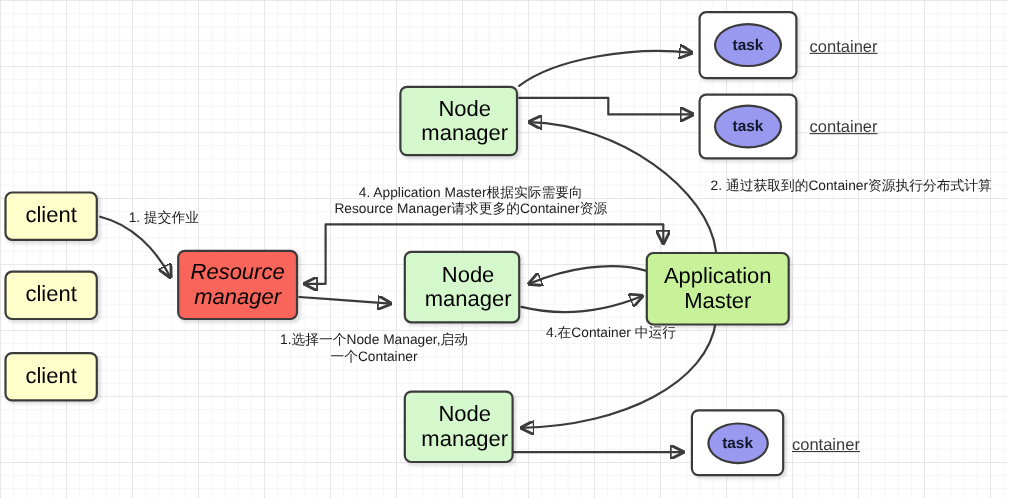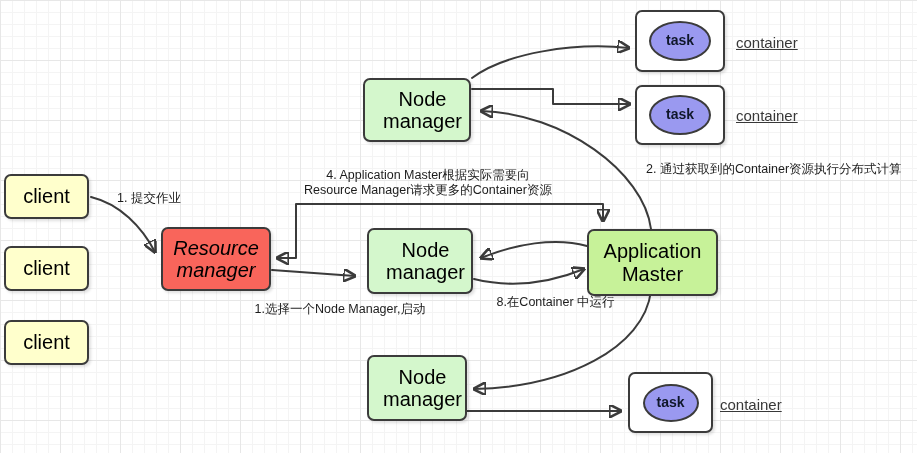--- a/index.html
+++ b/index.html
@@ -123,19 +123,20 @@
 
   <div class="annotation center" style="left:280px;top:168px;width:296px;">
     <div>4. Application Master根据实际需要向</div>
     <div>Resource Manager请求更多的Container资源</div>
   </div>
 
   <div class="annotation" style="left:646px;top:162px;">2. 通过获取到的Container资源执行分布式计算</div>
 
   <div class="annotation center" style="left:230px;top:302px;width:220px;">
     <div>1.选择一个Node Manager,启动</div>
+    <div>一个Container</div>
   </div>
 
   <div class="annotation center" style="left:483px;top:295px;width:145px;">
-    <div>8.在Container 中运行</div>
+    <div>4.在Container 中运行</div>
   </div>
 
 </div>
 
 </body></html>

